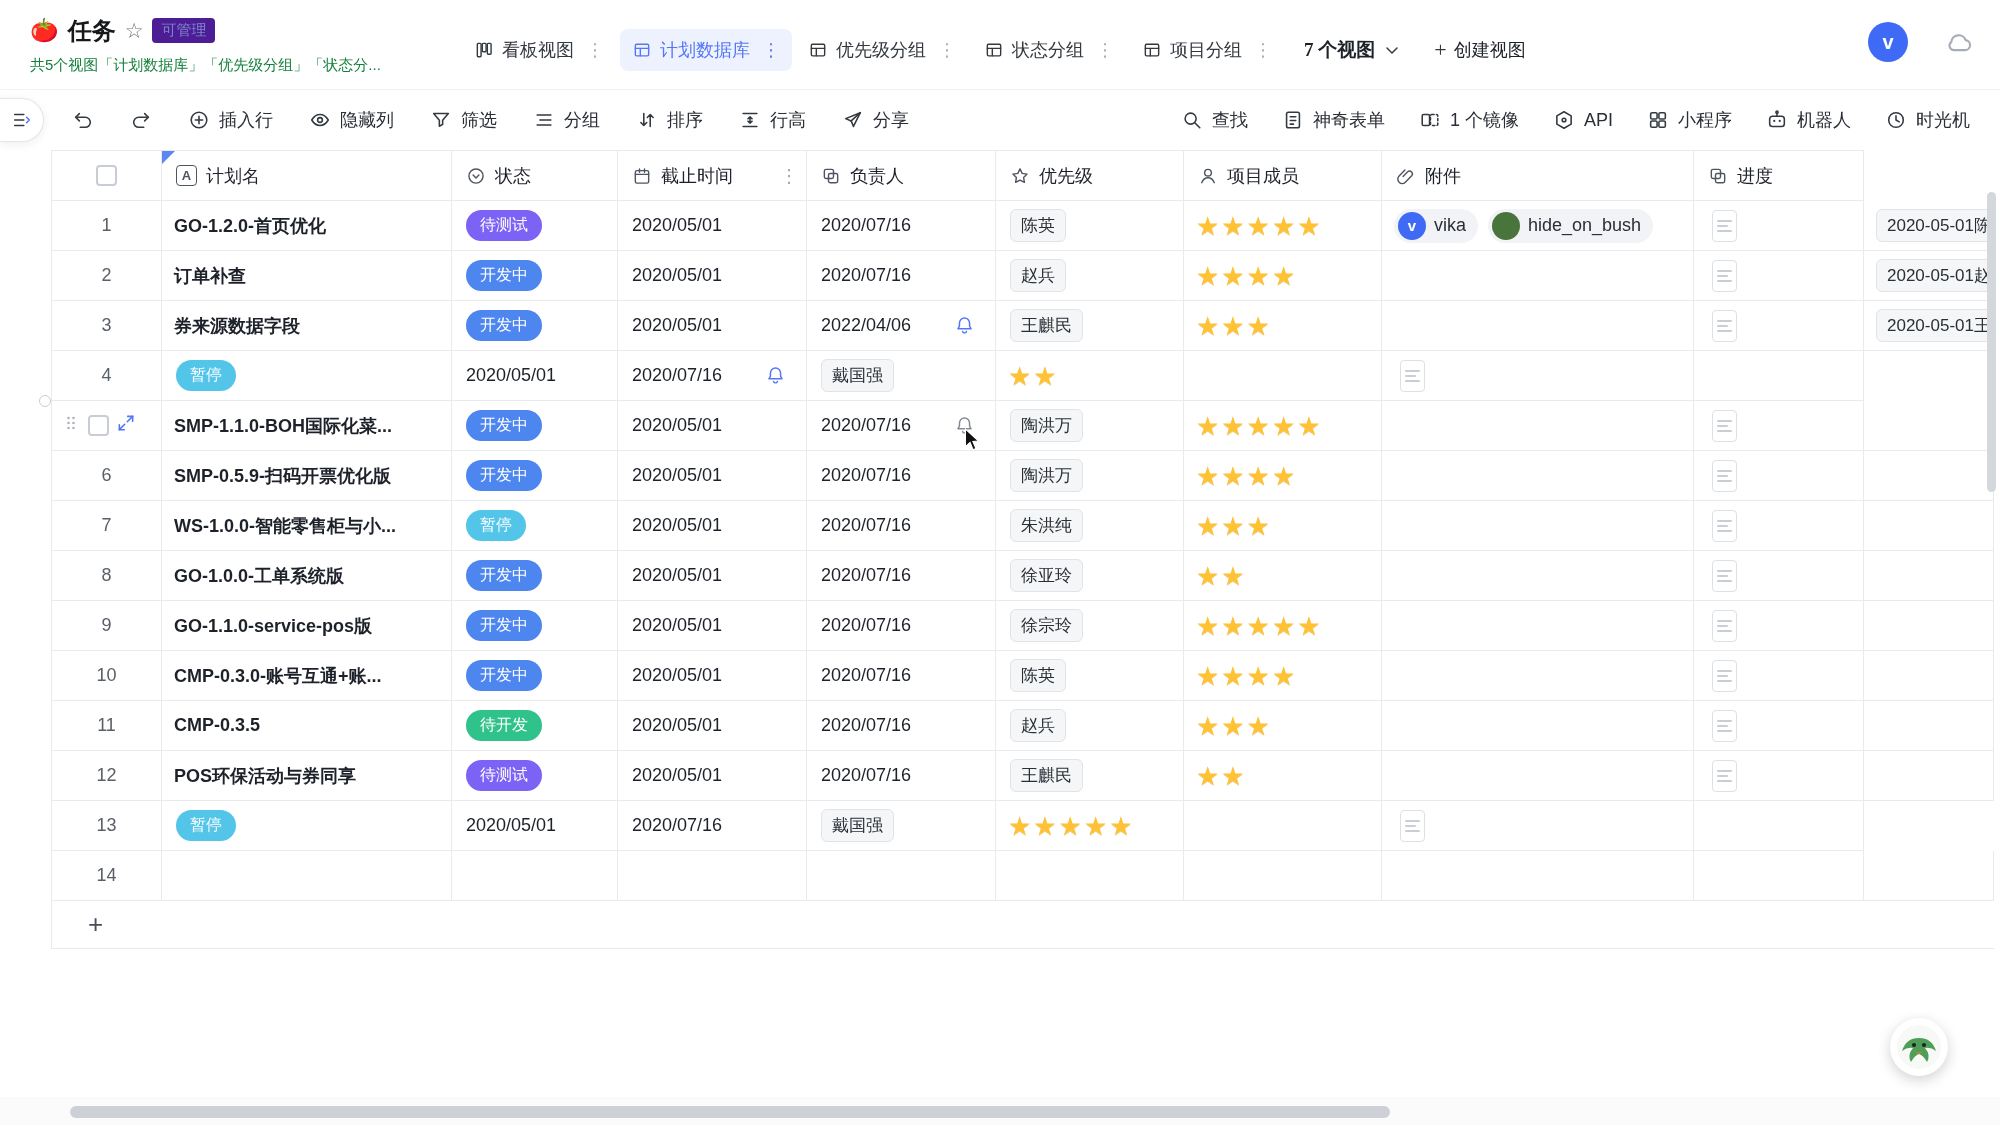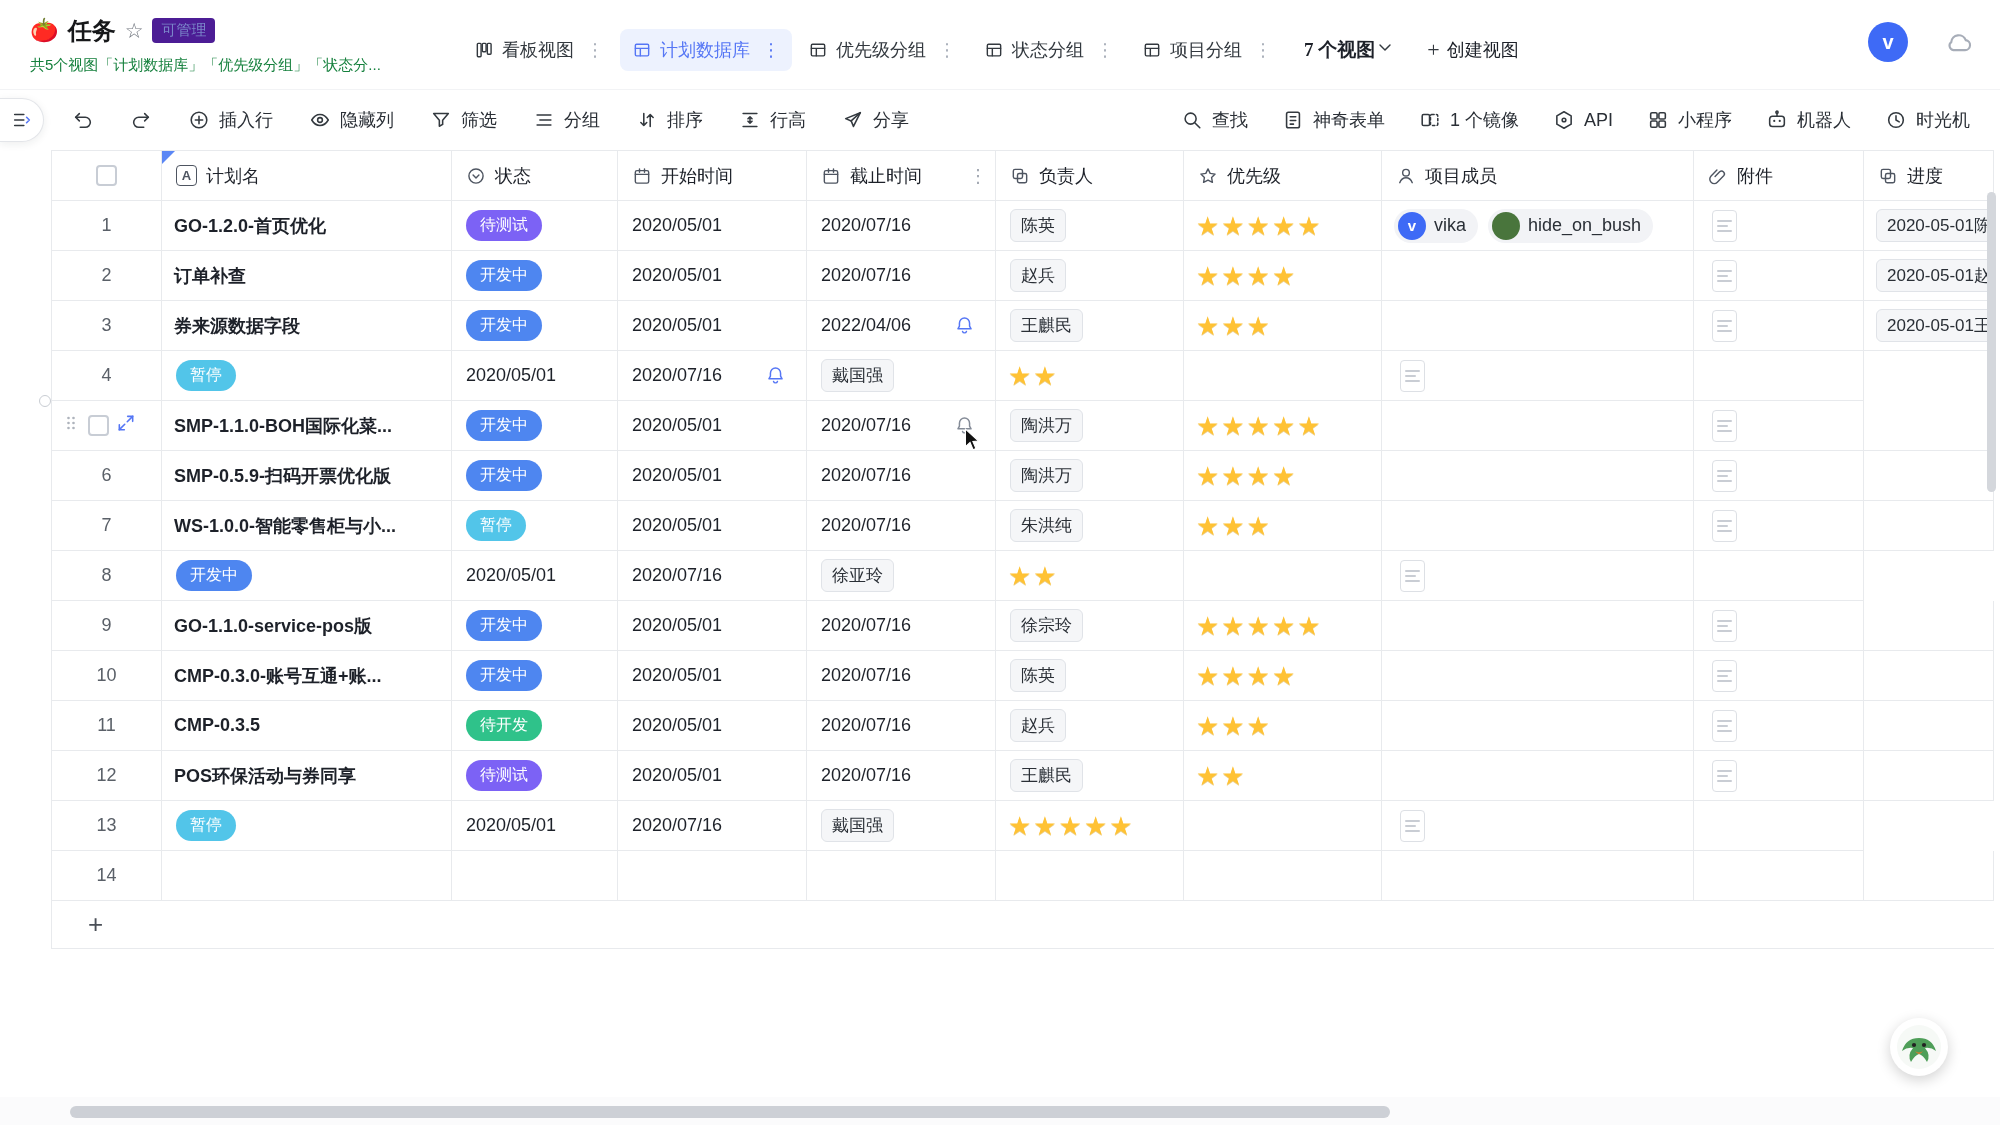--- a/index.html
+++ b/index.html
@@ -23,21 +23,21 @@
   .badge { font-size:15px; background:#4c1d95; color:#7A85C9; padding:3px 9px; border-radius:4px; }
   .subtitle { margin-top:9px; font-size:15px; color:#15803d; white-space:nowrap; }
 
   .tabs { display:flex; align-items:center; gap:4px; margin-top:10px;font-family:Liberation Serif, serif; }
   .tab { display:flex; align-items:center; gap:8px; padding:9px 12px; font-size:18px;
          color:#33393F; border-radius:8px; cursor:pointer; white-space:nowrap; }
   .tab .kebab { color:#A7ADB8; font-size:18px; margin-left:4px; }
   .tab.active { background:#EDF2FE; color:#5576F5; }
   .tab.active svg.ic { stroke:#5576F5; }
   .tab.active .kebab { color:#5576F5; }
-  .views-dd { display:flex; font-size:19px; font-weight:600;
+  .views-dd { display:flex; align-items:center; gap:7px; font-size:19px; font-weight:600;
               margin-left:16px; cursor:pointer; white-space:nowrap; }
   .create-view { display:flex; align-items:center; gap:7px; font-size:18px; margin-left:28px;
                  cursor:pointer; white-space:nowrap; }
   .plus-glyph { font-size:22px; color:#33393F; line-height:1; }
 
   .logo-circle { position:absolute; right:92px; top:22px; width:40px; height:40px; border-radius:50%;
                  background:#3E6AF6; color:#fff; display:flex; align-items:center; justify-content:center;
                  font-size:20px; font-weight:700; cursor:pointer; }
   .cloud-wrap { position:absolute; right:18px; top:24px; width:46px; height:36px; display:flex;
                 align-items:center; justify-content:center; cursor:pointer; }
@@ -337,27 +337,20 @@
           <circle cx="12" cy="12" r="8.5"></circle>
           <path d="M8.5 10.8 12 14.3l3.5-3.5"></path>
         </svg>
       <span>状态</span>
     </div>
     <div class="cell">
       <svg class="fi" viewBox="0 0 24 24">
           <rect x="4" y="5.5" width="16" height="15" rx="2"></rect>
           <path d="M4 10h16M9 3.5v4M15 3.5v4"></path>
         </svg>
-      <span>开始时间</span>
-    </div>
-    <div class="cell">
-      <svg class="fi" viewBox="0 0 24 24">
-          <rect x="4" y="5.5" width="16" height="15" rx="2"></rect>
-          <path d="M4 10h16M9 3.5v4M15 3.5v4"></path>
-        </svg>
       <span>截止时间</span>
       <span class="hkebab">⋮</span>
     </div>
     <div class="cell">
       <svg class="fi" viewBox="0 0 24 24">
           <rect x="4" y="4" width="11" height="11" rx="2"></rect>
           <rect x="9" y="9" width="11" height="11" rx="2"></rect>
         </svg>
       <span>负责人</span>
     </div>
@@ -643,20 +636,21 @@
             <i></i>
             <i></i>
           </span>
         </div>
         <div class="cell c-progress"></div>
       </div>
       <div class="grid-row">
         <div class="cell c-num">
           <span>8</span>
         </div>
+        <div class="cell c-name">GO-1.0.0-工单系统版</div>
         <div class="cell c-status">
           <span class="pill" style="background:#4E86F0">开发中</span>
         </div>
         <div class="cell c-date">
           <span>2020/05/01</span>
         </div>
         <div class="cell c-date">
           <span>2020/07/16</span>
         </div>
         <div class="cell c-owner">

